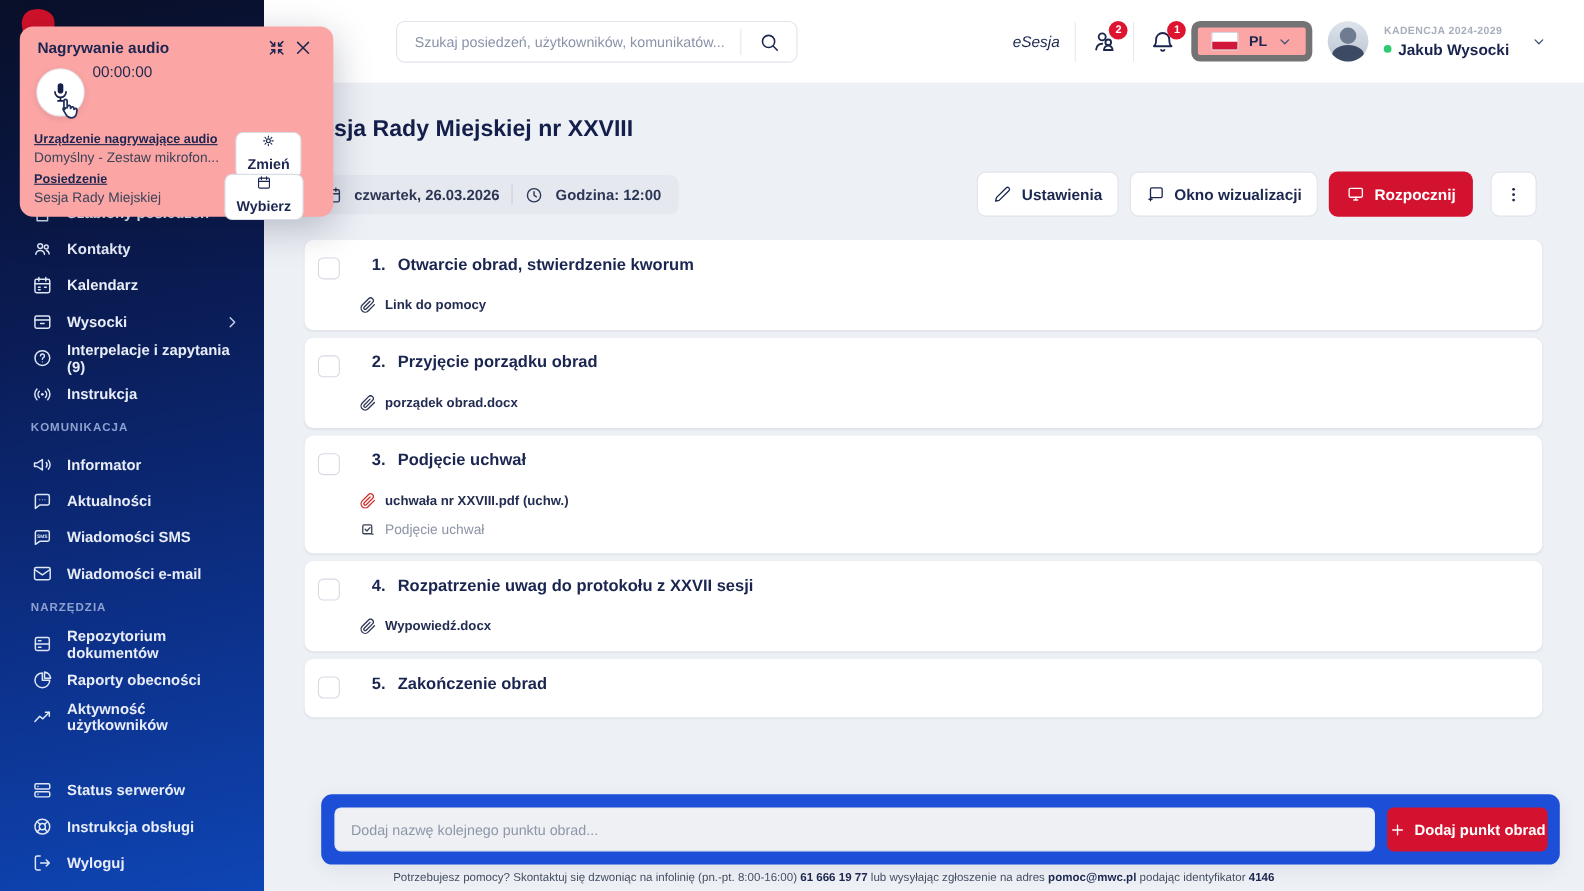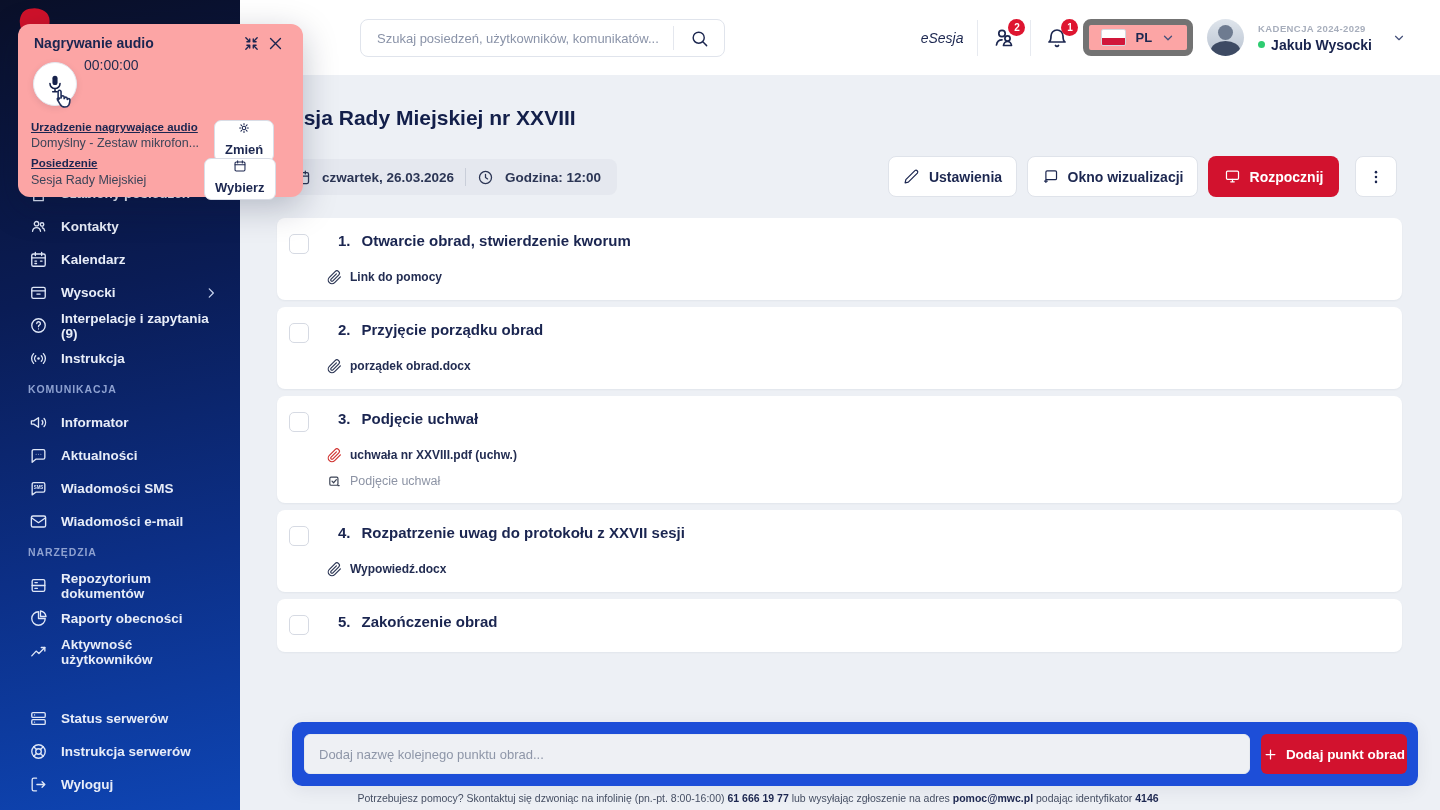--- a/index.html
+++ b/index.html
@@ -279,21 +279,21 @@
         <span>Status serwerów</span>
       </div>
       <div class="nav-item">
         <span class="nicon">
             <svg viewBox="0 0 24 24" fill="none" stroke="currentColor" stroke-width="1.7" stroke-linecap="round" stroke-linejoin="round">
               <circle cx="12" cy="12" r="8.5"></circle>
               <circle cx="12" cy="12" r="3.5"></circle>
               <path d="M6 6l3.5 3.5M18 6l-3.5 3.5M6 18l3.5-3.5M18 18l-3.5-3.5"></path>
             </svg>
           </span>
-        <span>Instrukcja serwerów</span>
+        <span>Instrukcja obsługi</span>
       </div>
       <div class="nav-item">
         <span class="nicon">
             <svg viewBox="0 0 24 24" fill="none" stroke="currentColor" stroke-width="1.7" stroke-linecap="round" stroke-linejoin="round">
               <path d="M9.5 4H6a2 2 0 0 0-2 2v12a2 2 0 0 0 2 2h3.5"></path>
               <path d="M10 12h10M16.5 8.5 20 12l-3.5 3.5"></path>
             </svg>
           </span>
         <span>Wyloguj</span>
       </div>

